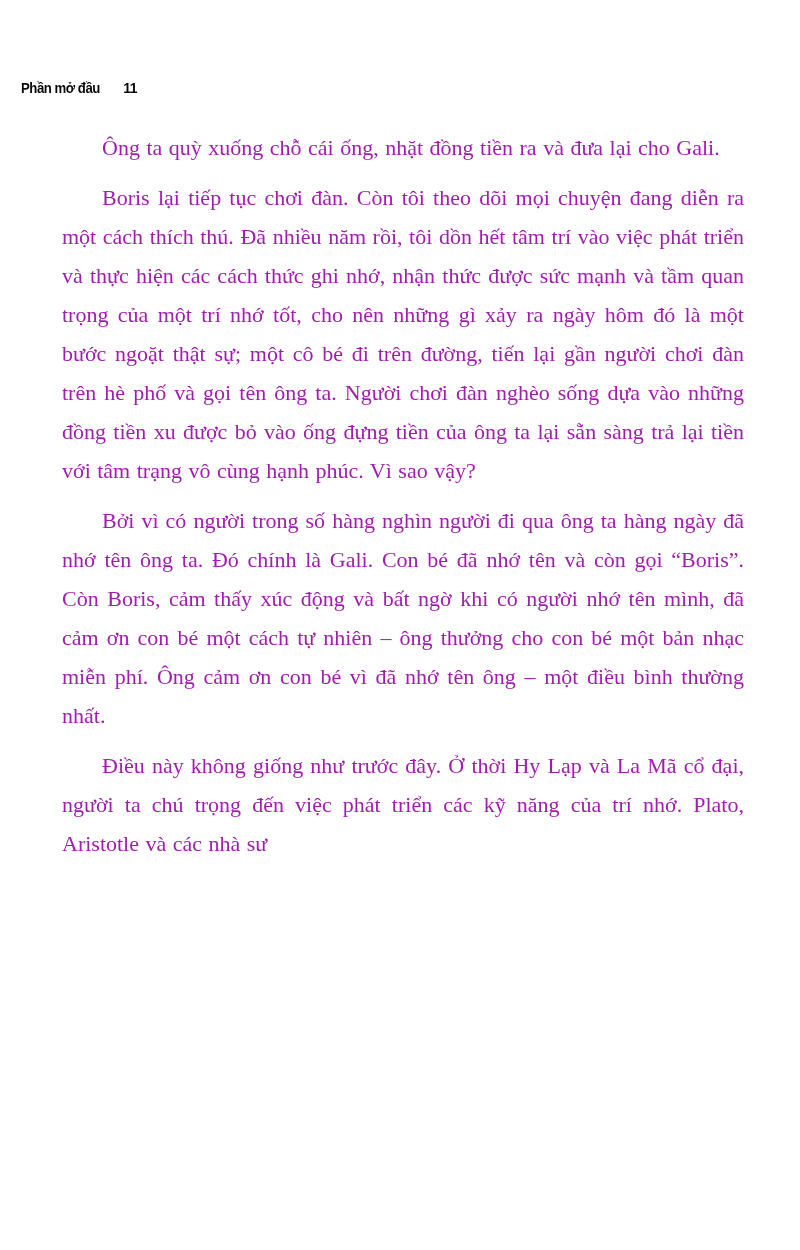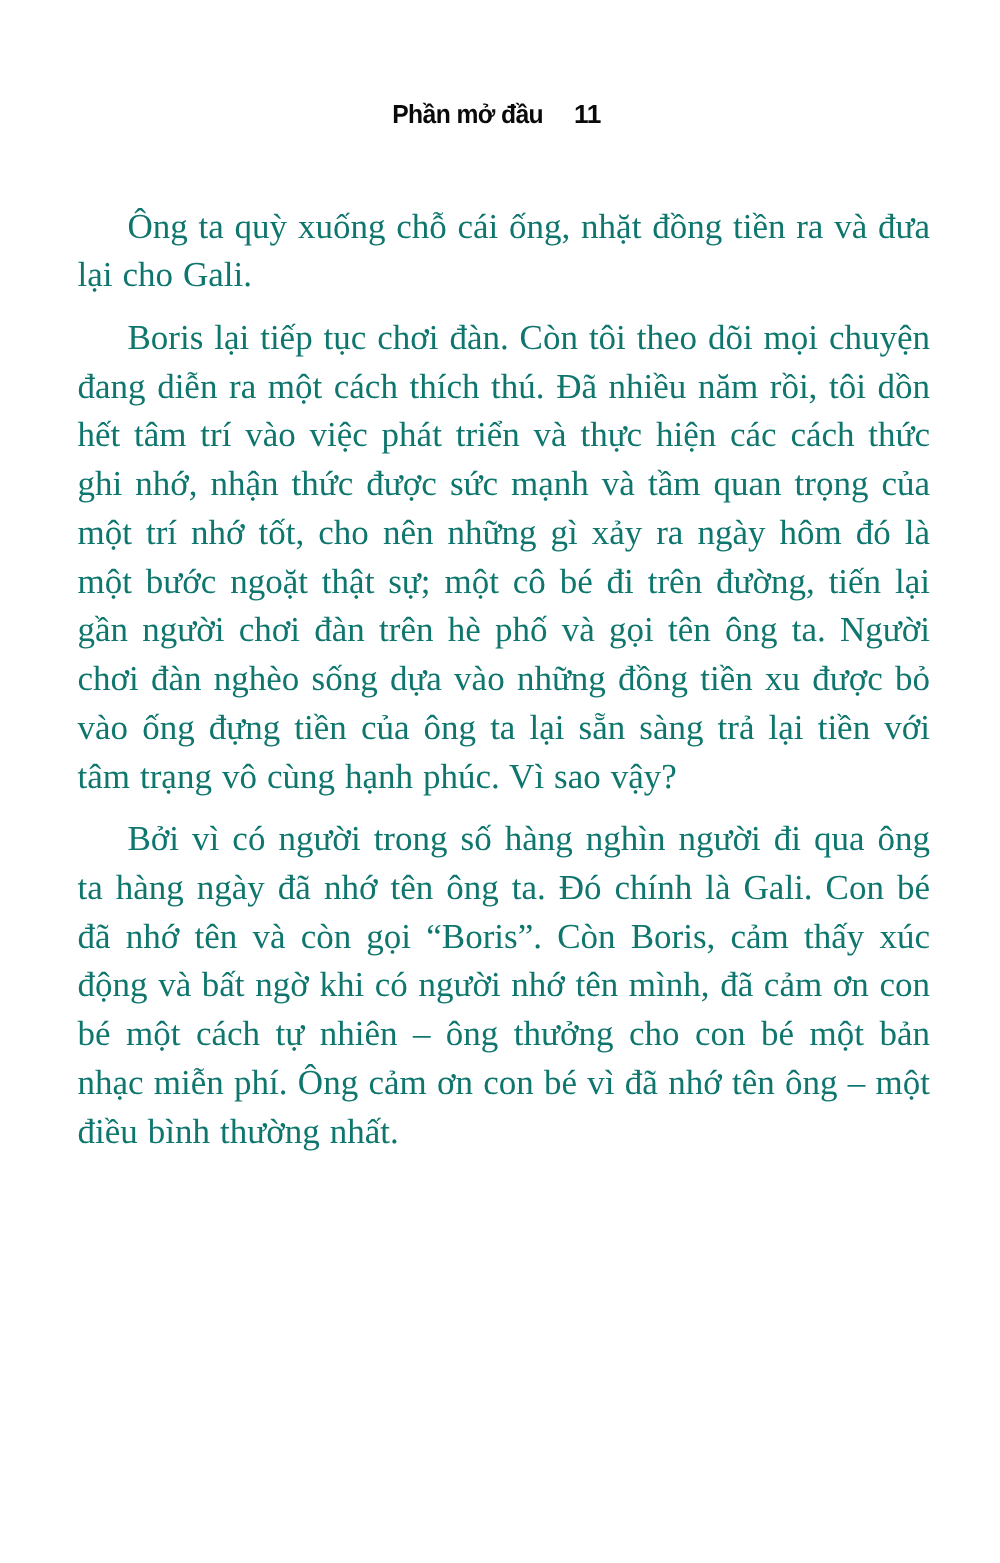--- a/index.html
+++ b/index.html
@@ -17,24 +17,24 @@
     color: #111111;
     overflow: hidden;
   }
 
   
   .running-header {
     position: absolute;
     top: 80px;
     left: 16px;
     right: 30px;
-    text-align: center;
+    text-align: left;
     font-family: "Liberation Sans", "DejaVu Sans", sans-serif;
     font-weight: 700;
-    font-size: 21px;
+    font-size: 14px;
     letter-spacing: -0.5px;
     color: #0a0a0a;
     white-space: nowrap;
   }
   .running-header .section-title {
     transform: scaleX(0.94);
     display: inline-block;
     transform-origin: right center;
   }
   .running-header .page-number {
@@ -42,25 +42,24 @@
     display: inline-block;
   }
 
   
   .body-text {
     position: absolute;
     top: 128px;
     left: 62px;
     width: 682px;
     font-family: "Liberation Serif", "DejaVu Serif", serif;
-    font-size: 28px;
+    font-size: 22px;
     line-height: 39px;
-    color: #0f766e;
+    color: #a21caf;
     text-align: justify;
-    margin-top: 34px;
   }
 
   .body-text p {
     text-indent: 40px;
     margin: 0 0 11px 0;
     word-spacing: 1px;
   }
 </style>
 </head>
 <body>
@@ -69,15 +68,16 @@
 
   <div class="running-header">
     <span class="section-title">Phần mở đầu</span>
     <span class="page-number">11</span>
   </div>
 
   <div class="body-text">
     <p>Ông ta quỳ xuống chỗ cái ống, nhặt đồng tiền ra và đưa lại cho Gali.</p>
     <p>Boris lại tiếp tục chơi đàn. Còn tôi theo dõi mọi chuyện đang diễn ra một cách thích thú. Đã nhiều năm rồi, tôi dồn hết tâm trí vào việc phát triển và thực hiện các cách thức ghi nhớ, nhận thức được sức mạnh và tầm quan trọng của một trí nhớ tốt, cho nên những gì xảy ra ngày hôm đó là một bước ngoặt thật sự; một cô bé đi trên đường, tiến lại gần người chơi đàn trên hè phố và gọi tên ông ta. Người chơi đàn nghèo sống dựa vào những đồng tiền xu được bỏ vào ống đựng tiền của ông ta lại sẵn sàng trả lại tiền với tâm trạng vô cùng hạnh phúc. Vì sao vậy?</p>
     <p>Bởi vì có người trong số hàng nghìn người đi qua ông ta hàng ngày đã nhớ tên ông ta. Đó chính là Gali. Con bé đã nhớ tên và còn gọi “Boris”. Còn Boris, cảm thấy xúc động và bất ngờ khi có người nhớ tên mình, đã cảm ơn con bé một cách tự nhiên – ông thưởng cho con bé một bản nhạc miễn phí. Ông cảm ơn con bé vì đã nhớ tên ông – một điều bình thường nhất.</p>
+    <p>Điều này không giống như trước đây. Ở thời Hy Lạp và La Mã cổ đại, người ta chú trọng đến việc phát triển các kỹ năng của trí nhớ. Plato, Aristotle và các nhà sư</p>
   </div>
 
 </div>
 
 </body></html>

